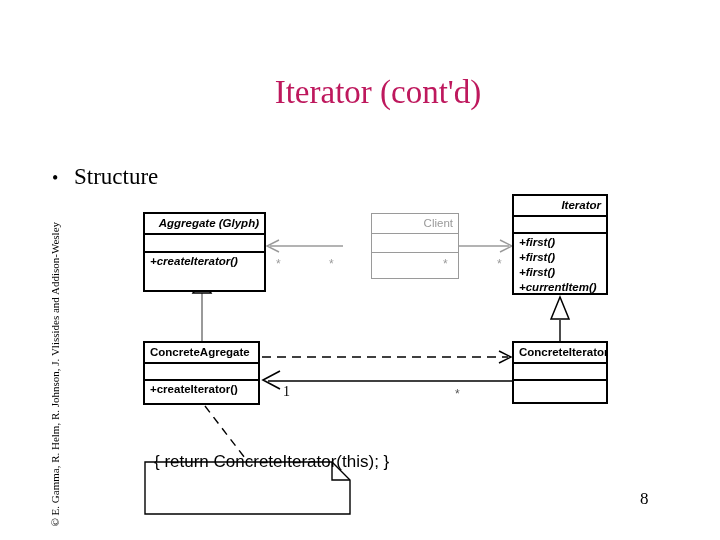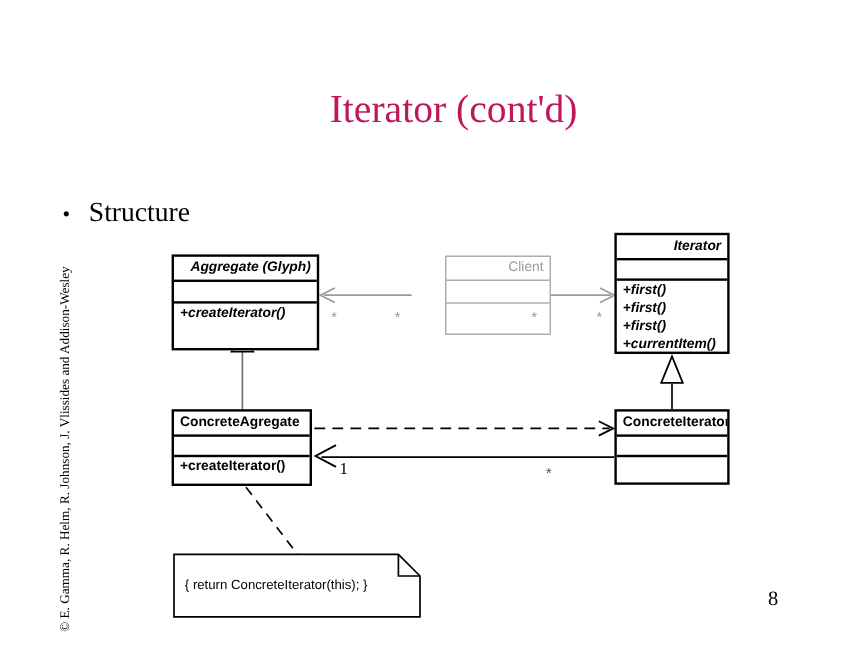--- a/index.html
+++ b/index.html
@@ -149,24 +149,24 @@
 
   
   #box-aggregate    { left: 143px; top: 212px; width: 123px; height: 80px; }
   #box-client       { left: 343px; top: 213px; width: 88px;  height: 66px; }
   #box-iterator     { left: 512px; top: 194px; width: 96px;  height: 101px; }
   #box-concrete-agg { left: 143px; top: 341px; width: 117px; height: 64px; }
   #box-concrete-itr { left: 512px; top: 341px; width: 96px;  height: 63px; }
   #note-text {
     position: absolute;
     left: 154px;
-    top: 481px;
+    top: 455px;
     width: 200px;
     font-family: "Liberation Sans", sans-serif;
-    font-size: 11px;
+    font-size: 17px;
     line-height: 14px;
     color: #000000;
     white-space: nowrap;
   }
 
   
   .mult {
     position: absolute;
     font-family: "Liberation Sans", sans-serif;
     font-size: 12px;

